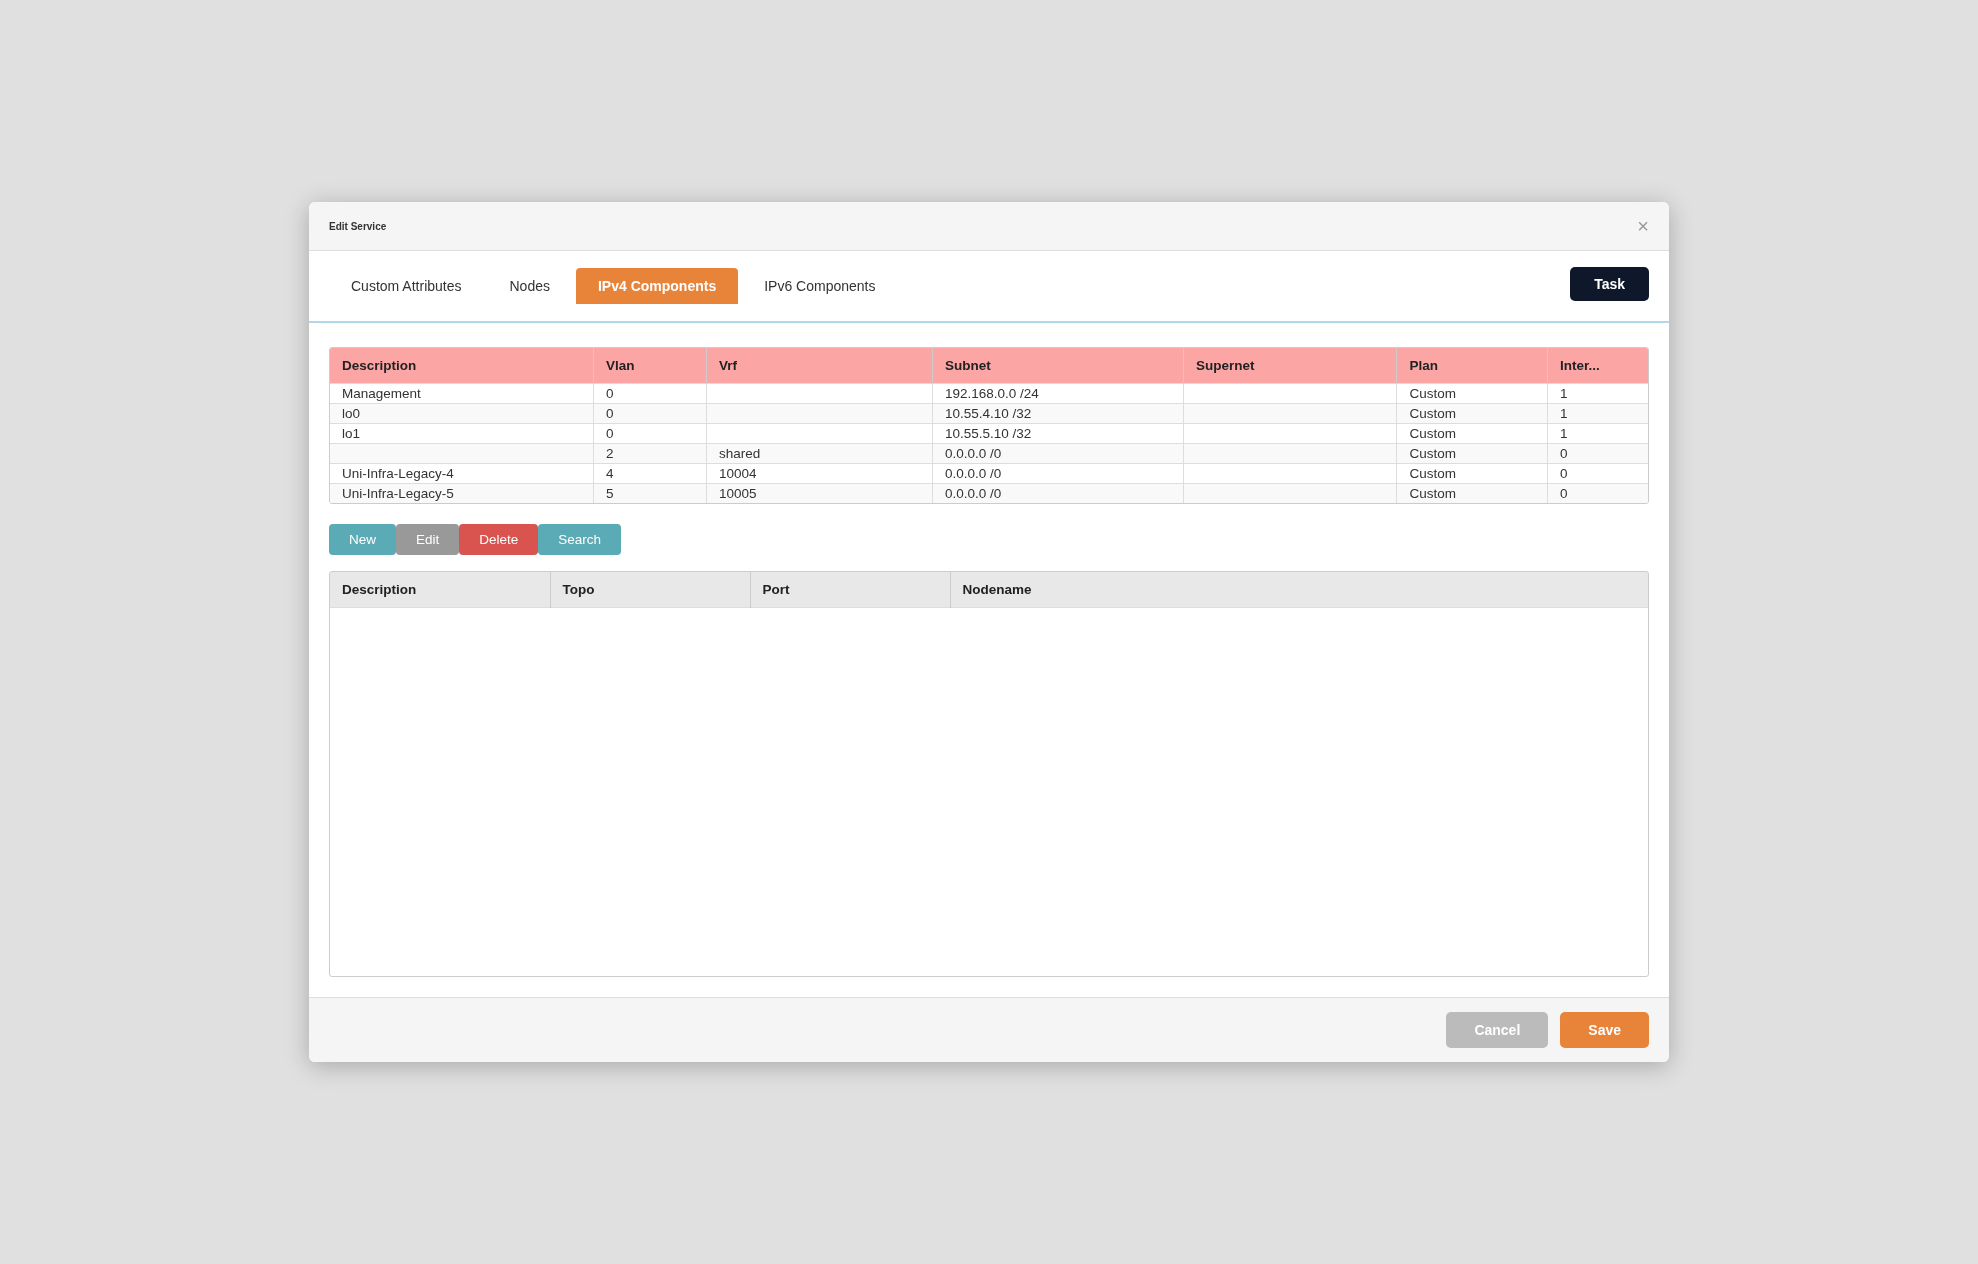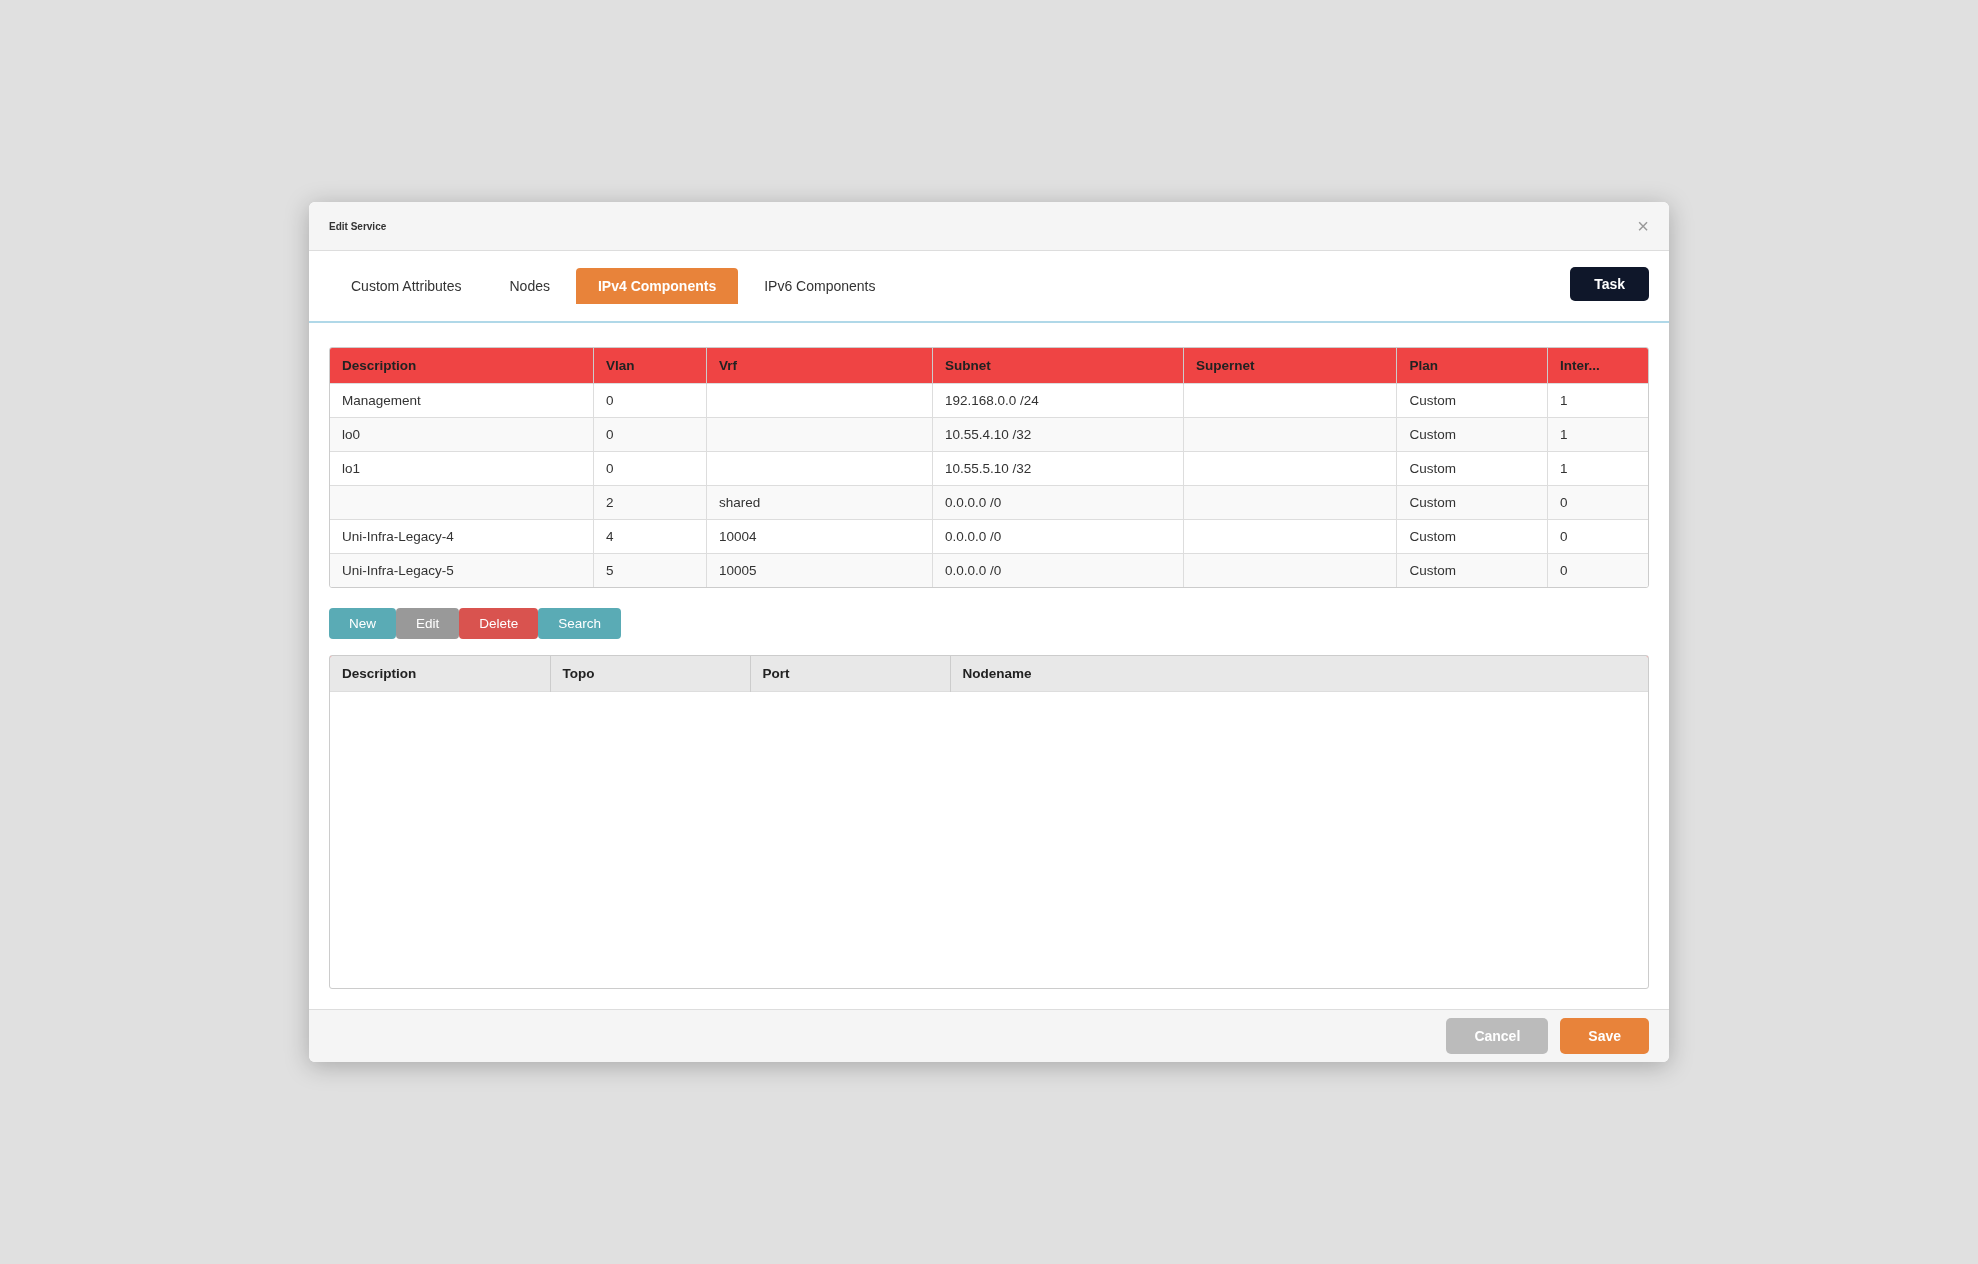--- a/index.html
+++ b/index.html
@@ -91,39 +91,39 @@
     .table-wrapper {
       border: 1px solid #ccc;
       border-radius: 3px;
       overflow: hidden;
     }
     table {
       width: 100%;
       border-collapse: collapse;
     }
     thead tr {
-      background: #ef4444;
+      background: #fca5a5;
       margin-top: 20px;
     }
     thead th {
       text-align: left;
       padding: 10px 12px;
       font-weight: 700;
       font-size: 13.5px;
       border-right: 1px solid #ccc;
       color: #222;
     }
     thead th:last-child { border-right: none; }
     tbody tr {
       border-top: 1px solid #ddd;
     }
     tbody tr:nth-child(even) { background: #f9f9f9; }
     tbody tr:nth-child(odd) { background: #fff; }
     tbody td {
-      padding: 9px 12px;
+      padding: 2px 12px;
       font-size: 13.5px;
       color: #333;
       border-right: 1px solid #ddd;
     }
     tbody td:last-child { border-right: none; }
     .col-desc { width: 210px; }
     .col-vlan { width: 90px; }
     .col-vrf { width: 180px; }
     .col-subnet { width: 200px; }
     .col-supernet { width: 170px; }
@@ -155,21 +155,21 @@
     .lower-table-wrapper table thead th {
       background: #e8e8e8;
     }
     .lower-body-empty {
       height: 200px;
       background: #fff;
     }
     .modal-footer {
       background: #f5f5f5;
       border-top: 1px solid #ddd;
-      padding: 8px 20px;
+      padding: 14px 20px;
       display: flex;
       justify-content: flex-end;
       gap: 12px;
       border-radius: 0 0 6px 6px;
       align-items: flex-end;
     }
     .btn-cancel {
       background: #bbb;
       color: #fff;
       border: none;

